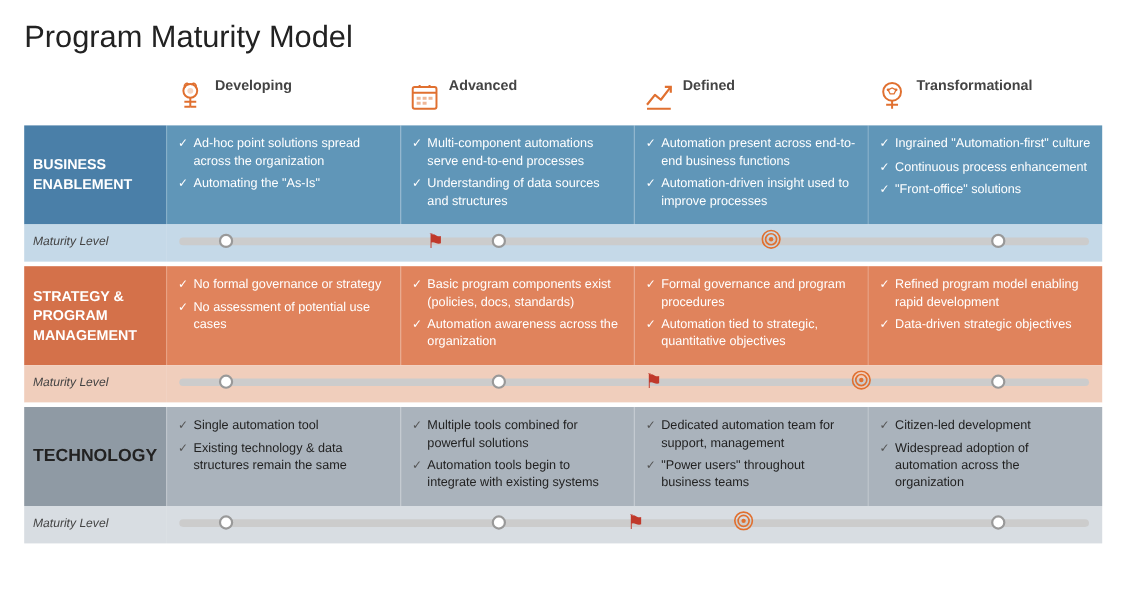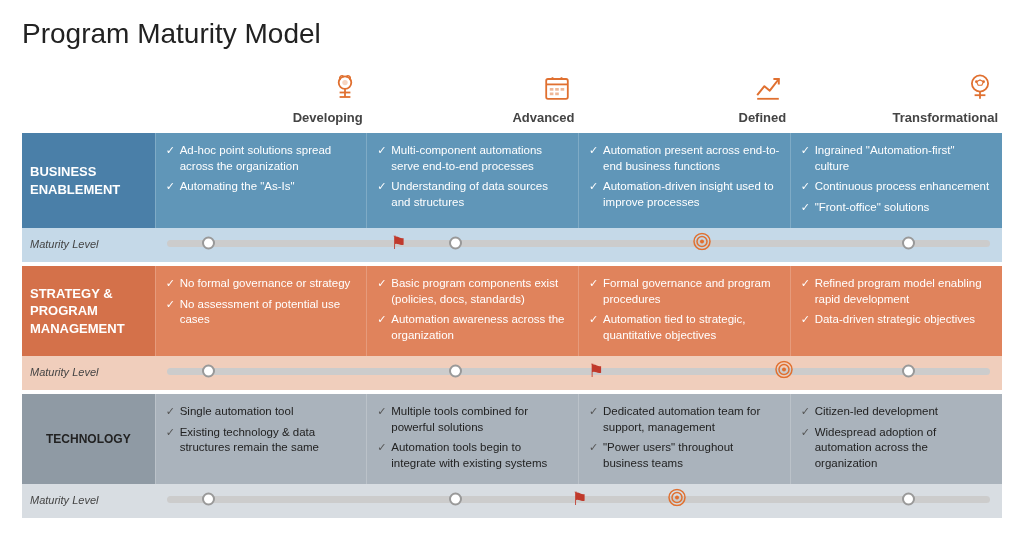--- a/index.html
+++ b/index.html
@@ -27,22 +27,21 @@
       font-size: 13px;
       font-weight: 700;
       color: #444;
       vertical-align: bottom;
     }
     .header-row th:first-child { width: 13%; }
     .header-row th { width: 21.75%; }
 
     .icon-cell {
       display: flex;
-      flex-direction: column;
-      align-items: flex-end;
+      align-items: flex-start;
       gap: 4px;
     }
     .icon-svg {
       width: 36px;
       height: 36px;
     }
 
     table { border-spacing: 0; }
     .col-label { width: 130px; }
     .col-dev { width: 207px; }
@@ -218,21 +217,21 @@
     <circle cx="9" cy="9" r="5" stroke="#e07030" stroke-width="1.5" fill="none"></circle>
     <circle cx="9" cy="9" r="2" fill="#e07030"></circle>
   </svg></div>
           </div>
         </td>
       </tr>
       <tr>
         <td colspan="5" style="height: 4px; background: rgb(255, 255, 255);"></td>
       </tr>
       <tr>
-        <td style="background: rgb(143, 154, 164); color: rgb(34, 34, 34); font-weight: 900; font-size: 12px; text-transform: uppercase; padding: 10px 24px; vertical-align: middle; line-height: 1.35;">TECHNOLOGY</td>
+        <td style="background: rgb(143, 154, 164); color: rgb(34, 34, 34); font-weight: 900; font-size: 16px; text-transform: uppercase; padding: 10px 8px; vertical-align: middle; line-height: 1.35;">TECHNOLOGY</td>
         <td style="background: rgb(170, 179, 188); color: rgb(34, 34, 34); padding: 10px 10px 8px; vertical-align: top; font-size: 11.5px; line-height: 1.35; border-left: 1px solid rgba(255, 255, 255, 0.2);">
           <ul style="list-style: none;">
             <li style="position: relative; padding-left: 14px; margin-bottom: 5px;"><span style="position: absolute; left: 0px; top: 0px; font-size: 11px; color: rgb(85, 85, 85);">✓</span>Single automation tool</li>
             <li style="position: relative; padding-left: 14px; margin-bottom: 5px;"><span style="position: absolute; left: 0px; top: 0px; font-size: 11px; color: rgb(85, 85, 85);">✓</span>Existing technology &amp; data structures remain the same</li>
           </ul>
         </td>
         <td style="background: rgb(170, 179, 188); color: rgb(34, 34, 34); padding: 10px 10px 8px; vertical-align: top; font-size: 11.5px; line-height: 1.35; border-left: 1px solid rgba(255, 255, 255, 0.2);">
           <ul style="list-style: none;">
             <li style="position: relative; padding-left: 14px; margin-bottom: 5px;"><span style="position: absolute; left: 0px; top: 0px; font-size: 11px; color: rgb(85, 85, 85);">✓</span>Multiple tools combined for powerful solutions</li>
             <li style="position: relative; padding-left: 14px; margin-bottom: 5px;"><span style="position: absolute; left: 0px; top: 0px; font-size: 11px; color: rgb(85, 85, 85);">✓</span>Automation tools begin to integrate with existing systems</li>

